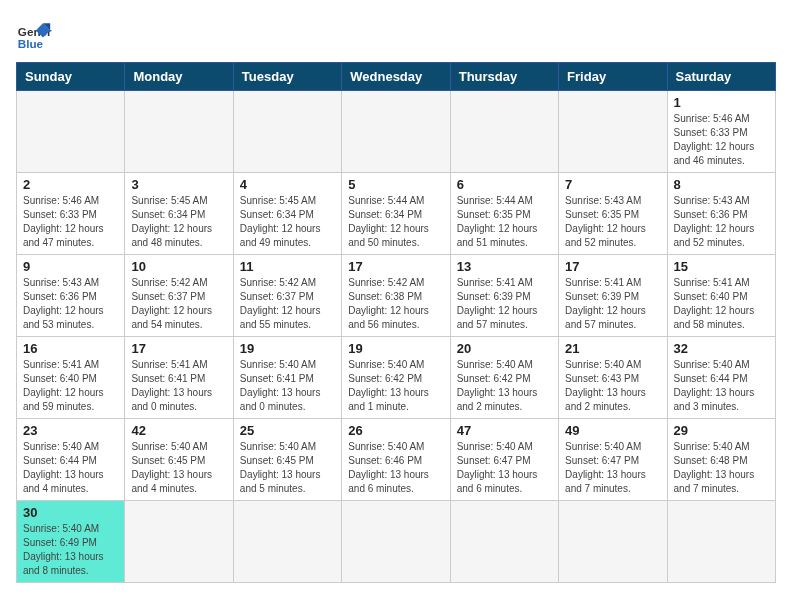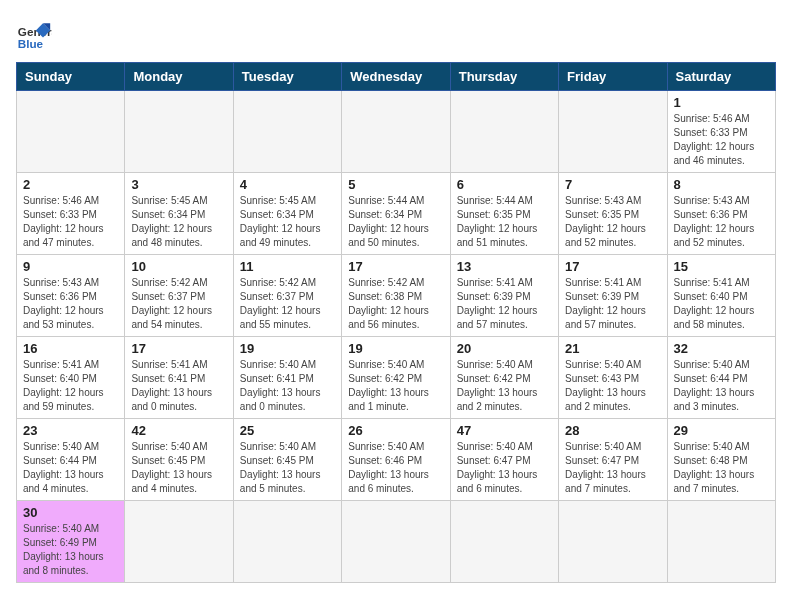--- a/index.html
+++ b/index.html
@@ -73,21 +73,21 @@
     }
     .day-info {
       font-size: 10px;
       color: #444;
       line-height: 1.4;
     }
     .last-row td {
       background: #f5f5f5;
     }
     .last-row td.has-data {
-      background: #f0abfc;
+      background: #5eead4;
     }
   </style>
 </head>
 <body>
 
 <div class="header-area">
   <div class="logo">
     <svg class="logo-icon" viewBox="0 0 40 40">
       <text x="2" y="22" font-size="13" font-weight="bold" fill="#333" font-family="Arial">General</text>
       <text x="2" y="35" font-size="13" font-weight="bold" fill="#2a6abf" font-family="Arial">Blue</text>
@@ -312,21 +312,21 @@
 and 6 minutes.</div>
         </td>
         <td>
           <span class="day-number">47</span>
           <div class="day-info" style="white-space: pre-line;">Sunrise: 5:40 AM
 Sunset: 6:47 PM
 Daylight: 13 hours
 and 6 minutes.</div>
         </td>
         <td>
-          <span class="day-number">28</span>
+          <span class="day-number">49</span>
           <div class="day-info" style="white-space: pre-line;">Sunrise: 5:40 AM
 Sunset: 6:47 PM
 Daylight: 13 hours
 and 7 minutes.</div>
         </td>
         <td>
           <span class="day-number">29</span>
           <div class="day-info" style="white-space: pre-line;">Sunrise: 5:40 AM
 Sunset: 6:48 PM
 Daylight: 13 hours

